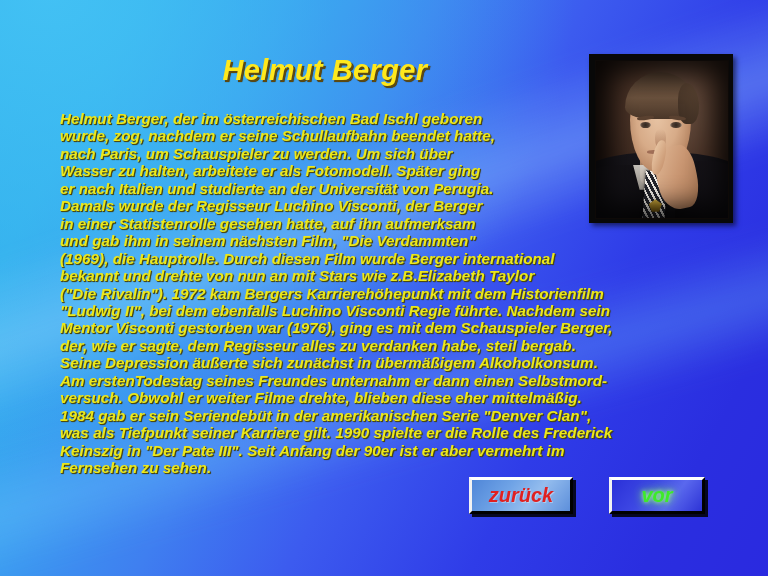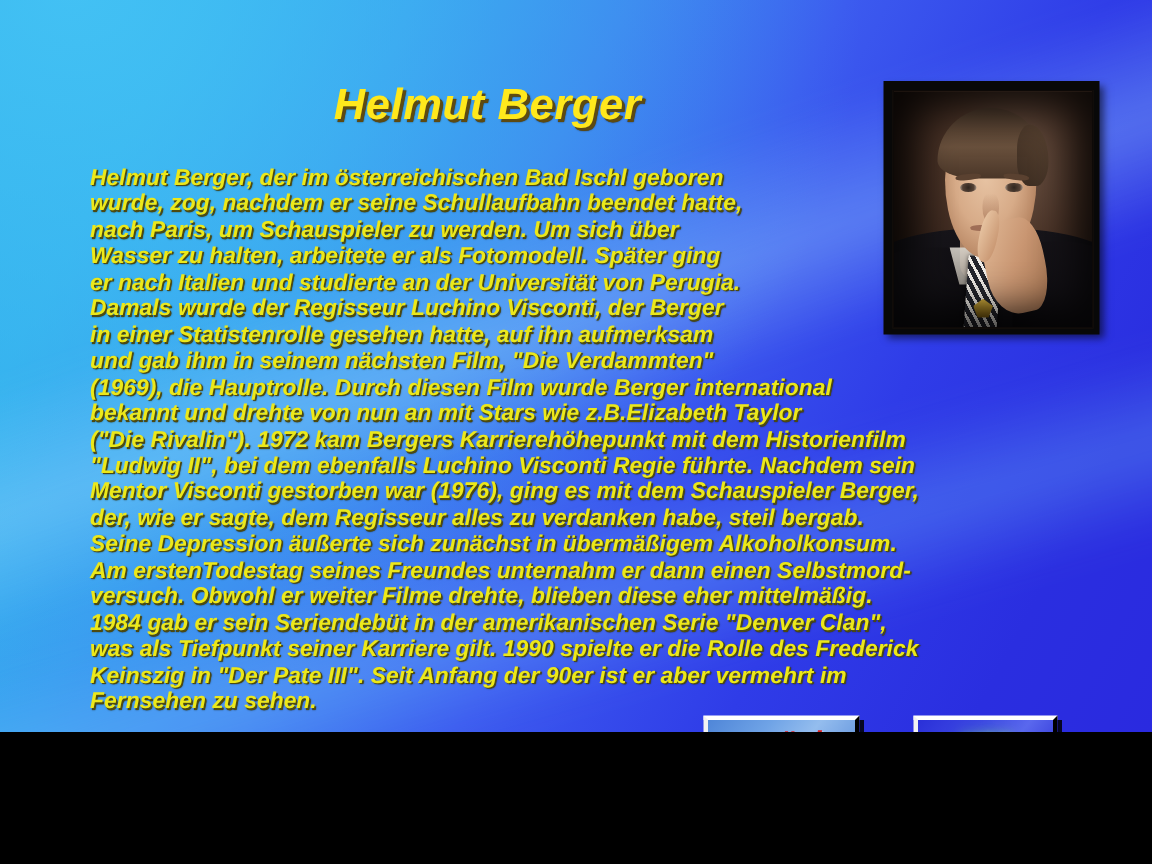--- a/index.html
+++ b/index.html
@@ -3,21 +3,21 @@
 <meta charset="utf-8">
 <style>
   html, body {
     margin: 0;
     padding: 0;
     background: #000;
   }
   #slide {
     position: relative;
     width: 768px;
-    height: 488px;
+    height: 576px;
     overflow: hidden;
     font-family: "Liberation Sans", sans-serif;
     
     background:
       linear-gradient(118deg,
         #2fb6ec 0%,
         #33b3ee 13%,
         #3a9df0 27%,
         #3f7ff0 41%,
         #3c5bef 55%,

